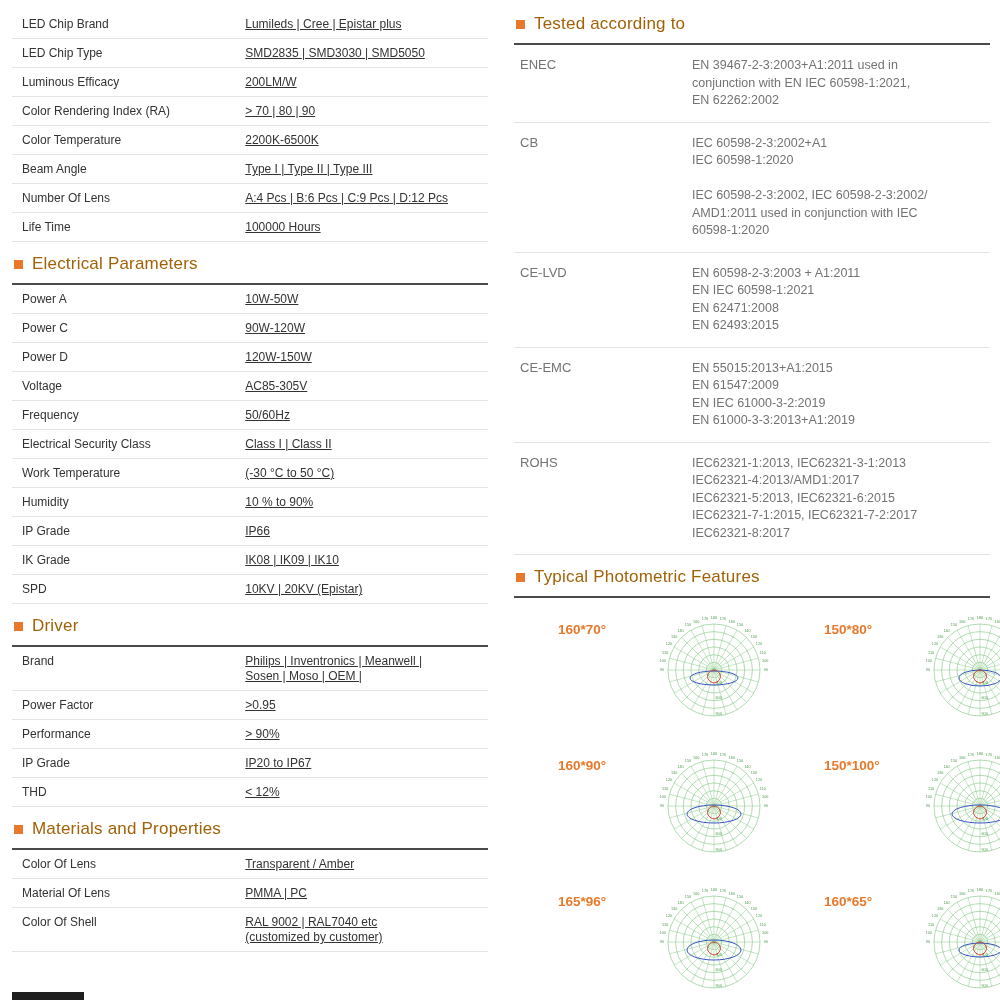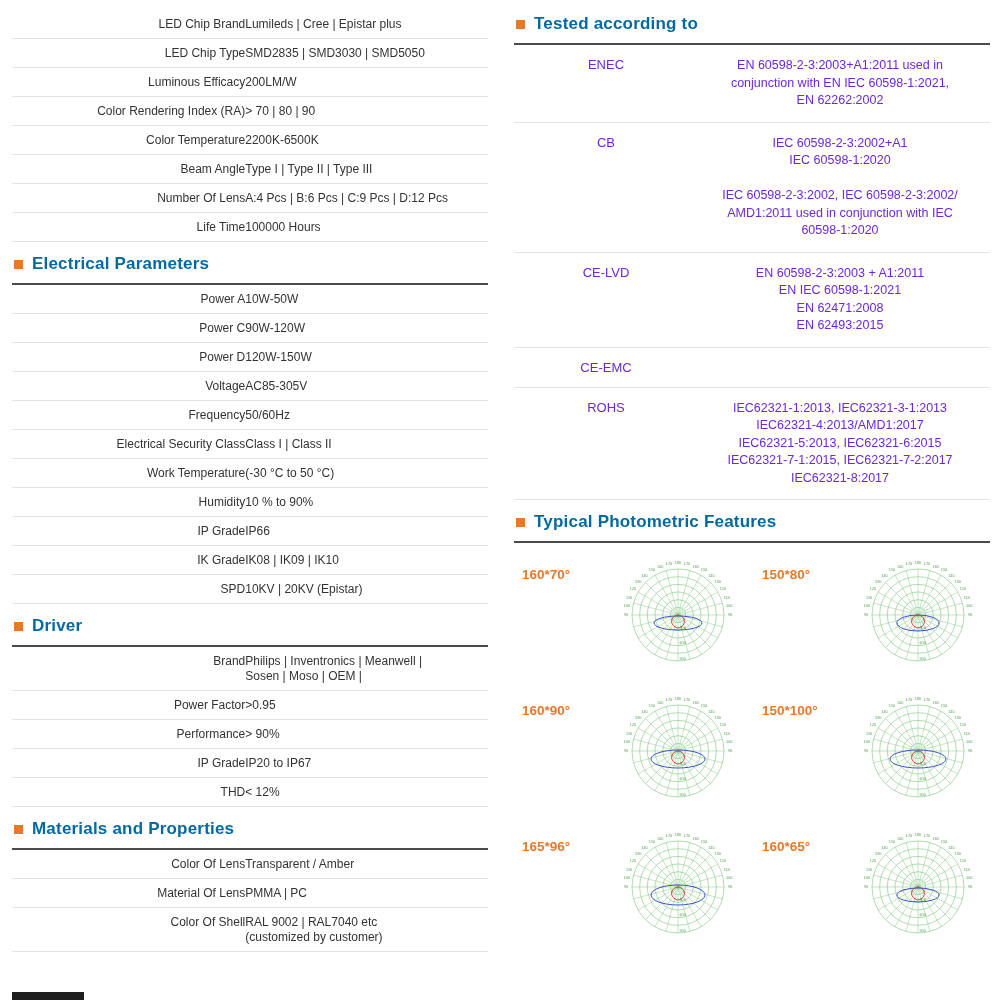--- a/index.html
+++ b/index.html
@@ -16,54 +16,55 @@
   .col-right { width:476px; flex:none; }
 
   
   .section-header{
     display:flex; align-items:center; gap:9px;
     padding:12px 2px 9px 2px;
     border-bottom:2px solid #4a4a4a;
   }
   .section-header.first { padding-top:4px; }
   .sq{ width:9px; height:9px; background:#e8792b; flex:none; }
-  .section-header h2{ font-size:17px; font-weight:bold; color:#0369a1; letter-spacing:.2px; }
+  .section-header h2{ font-size:17px; font-weight:normal; color:#a16207; letter-spacing:.2px; }
 
   
   .tbl .row{
     display:flex; align-items:flex-start;
     border-bottom:1px solid #e4e4e4;
     padding:7px 0 6px 0;
     min-height:27px;
   }
   .tbl .cell{ font-size:12px; line-height:1.25; color:#333; }
-  .tbl .cell.label{ flex:0 0 49%; padding-left:10px;text-align:right; }
-  .tbl .cell.value{ flex:1; white-space:pre-line; padding-right:4px; }
+  .tbl .cell.label{ flex:0 0 49%; padding-left:10px; }
+  .tbl .cell.value{ flex:1; white-space:pre-line; padding-right:4px;text-decoration:underline; }
 
   
   .tested .row{
     display:flex; align-items:flex-start;
     border-bottom:1px solid #e4e4e4;
     padding:12px 0 12px 0;
   }
-  .tested .cell{ font-size:12.5px; color:#6d28d9;text-align:center; }
+  .tested .cell{ font-size:12.5px; color:#737373; }
   .tested .cell.label{ flex:0 0 178px; padding-left:6px; font-size:13px; }
   .tested .cell.value{ flex:1; white-space:pre-line; line-height:1.4; padding-right:2px; }
 
   
   .photo-grid{
     display:grid;
     grid-template-columns:1fr 1fr;
     column-gap:4px;
     padding-top:8px;
   }
   .photo-cell{
     display:flex; align-items:flex-start;
     height:136px;
     padding:8px 2px 0 8px;
+    margin-left:36px;
   }
   .photo-label{
     color:#e8792b; font-weight:bold; font-size:13.5px;
     flex:none; width:92px; margin-top:8px;
   }
   .photo-cell svg{ flex:none; margin-left:4px; }
 
   .bottom-cut{
     position:absolute; left:12px; bottom:0;
     width:72px; height:8px; background:#1f1f1f;
@@ -221,21 +222,21 @@
   <div class="col-right">
 
     <section>
       <div class="section-header first">
         <span class="sq"></span>
         <h2>Tested according to</h2>
       </div>
       <div class="tested">
           <div class="row">
             <div class="cell label">ENEC</div>
-            <div class="cell value">EN 60598-2-3:2003+A1:2011 used in
+            <div class="cell value">EN 39467-2-3:2003+A1:2011 used in
 conjunction with EN IEC 60598-1:2021,
 EN 62262:2002</div>
           </div>
           <div class="row">
             <div class="cell label">CB</div>
             <div class="cell value">IEC 60598-2-3:2002+A1
 IEC 60598-1:2020
 
 IEC 60598-2-3:2002, IEC 60598-2-3:2002/
 AMD1:2011 used in conjunction with IEC
@@ -243,20 +244,24 @@
           </div>
           <div class="row">
             <div class="cell label">CE-LVD</div>
             <div class="cell value">EN 60598-2-3:2003 + A1:2011
 EN IEC 60598-1:2021
 EN 62471:2008
 EN 62493:2015</div>
           </div>
           <div class="row">
             <div class="cell label">CE-EMC</div>
+            <div class="cell value">EN 55015:2013+A1:2015
+EN 61547:2009
+EN IEC 61000-3-2:2019
+EN 61000-3-3:2013+A1:2019</div>
           </div>
           <div class="row">
             <div class="cell label">ROHS</div>
             <div class="cell value">IEC62321-1:2013, IEC62321-3-1:2013
 IEC62321-4:2013/AMD1:2017
 IEC62321-5:2013, IEC62321-6:2015
 IEC62321-7-1:2015, IEC62321-7-2:2017
 IEC62321-8:2017</div>
           </div>
         </div>

